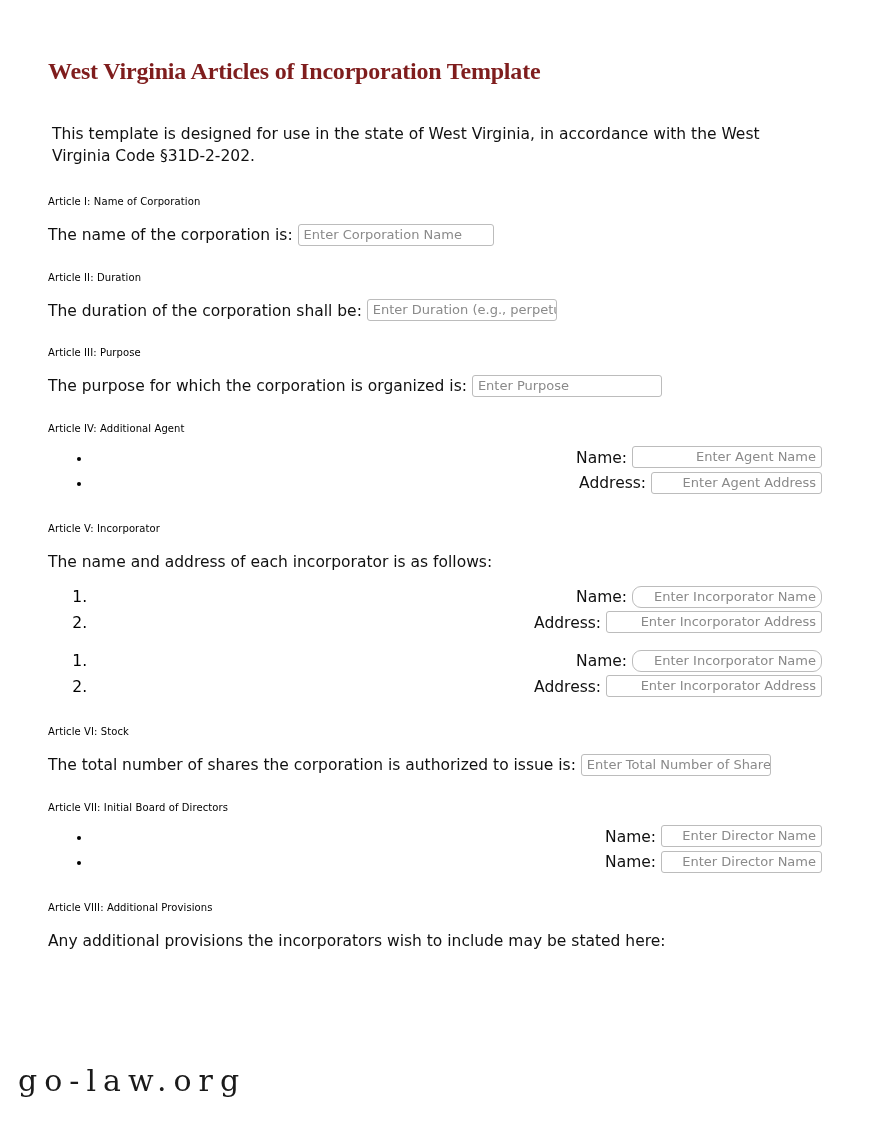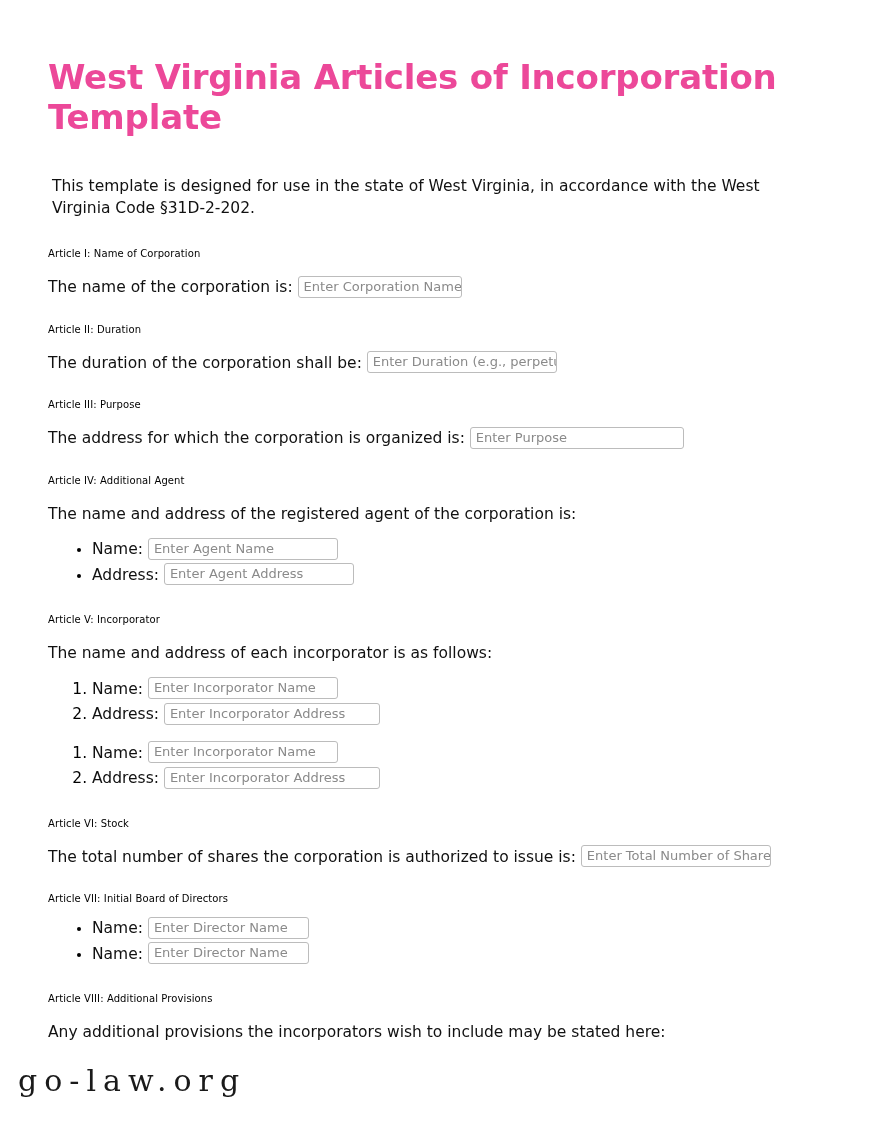--- a/index.html
+++ b/index.html
@@ -19,27 +19,28 @@
 
   .page {
     position: absolute;
     left: 48px;
     top: 0;
     width: 774px;
     height: 1124px;
   }
 
   .doc-title {
-    font-size: 34px;
+    font-size: 24px;
     font-weight: bold;
     line-height: 1.18;
     letter-spacing: -0.2px;
     margin: 0;
     padding-top: 57px;
-    color: #ec4899;
+    color: #7f1d1d;
+    font-family: Liberation Serif, serif;
   }
 
   .intro {
     font-size: 15.5px;
     line-height: 1.42;
     margin: 4px;
     padding-top: 34px;
     color: #111;
     max-width: 774px;
   }
@@ -74,37 +75,38 @@
     color: #8a8a8a;
     line-height: 20px;
     height: 22px;
     padding: 0 5px;
     overflow: hidden;
     white-space: nowrap;
     position: relative;
     top: -1px;
   }
 
-  .f-corp     { width: 164px; }
+  .f-corp     { width: 196px; }
   .f-duration { width: 190px; }
-  .f-purpose  { width: 214px; }
+  .f-purpose  { width: 190px; }
   .f-agent-name    { width: 190px; }
-  .f-agent-address { width: 190px; }
-  .f-inc-name      { width: 190px; }
+  .f-agent-address { width: 171px; }
+  .f-inc-name      { width: 190px; border-radius: 9px; }
   .f-inc-address   { width: 216px; }
   .f-shares        { width: 190px; }
   .f-director      { width: 161px; }
 
   ul.plain-list, ol.num-list {
     margin: 0;
     padding-top: 13px;
     padding-left: 44px;
     padding-bottom: 0;
     font-size: 15.5px;
     line-height: 1.0;
+    text-align: right;
   }
   ul.plain-list { list-style: disc; }
   ol.num-list   { list-style: decimal; }
 
   ul.plain-list li, ol.num-list li {
     margin: 0 0 3px 0;
     padding: 0;
     line-height: 22px;
     white-space: nowrap;
   }
@@ -148,26 +150,25 @@
   </p>
 
   <h2 class="article-heading">Article II: Duration</h2>
   <p class="para">
     <span>The duration of the corporation shall be:</span>
     <span class="field f-duration">Enter Duration (e.g., perpetual)</span>
   </p>
 
   <h2 class="article-heading">Article III: Purpose</h2>
   <p class="para">
-    <span>The address for which the corporation is organized is:</span>
+    <span>The purpose for which the corporation is organized is:</span>
     <span class="field f-purpose">Enter Purpose</span>
   </p>
 
   <h2 class="article-heading">Article IV: Additional Agent</h2>
-  <p class="para">The name and address of the registered agent of the corporation is:</p>
   <ul class="plain-list">
     <li>
       <span class="list-label">Name:</span>
       <span class="field f-agent-name">Enter Agent Name</span>
     </li>
     <li>
       <span class="list-label">Address:</span>
       <span class="field f-agent-address">Enter Agent Address</span>
     </li>
   </ul>

